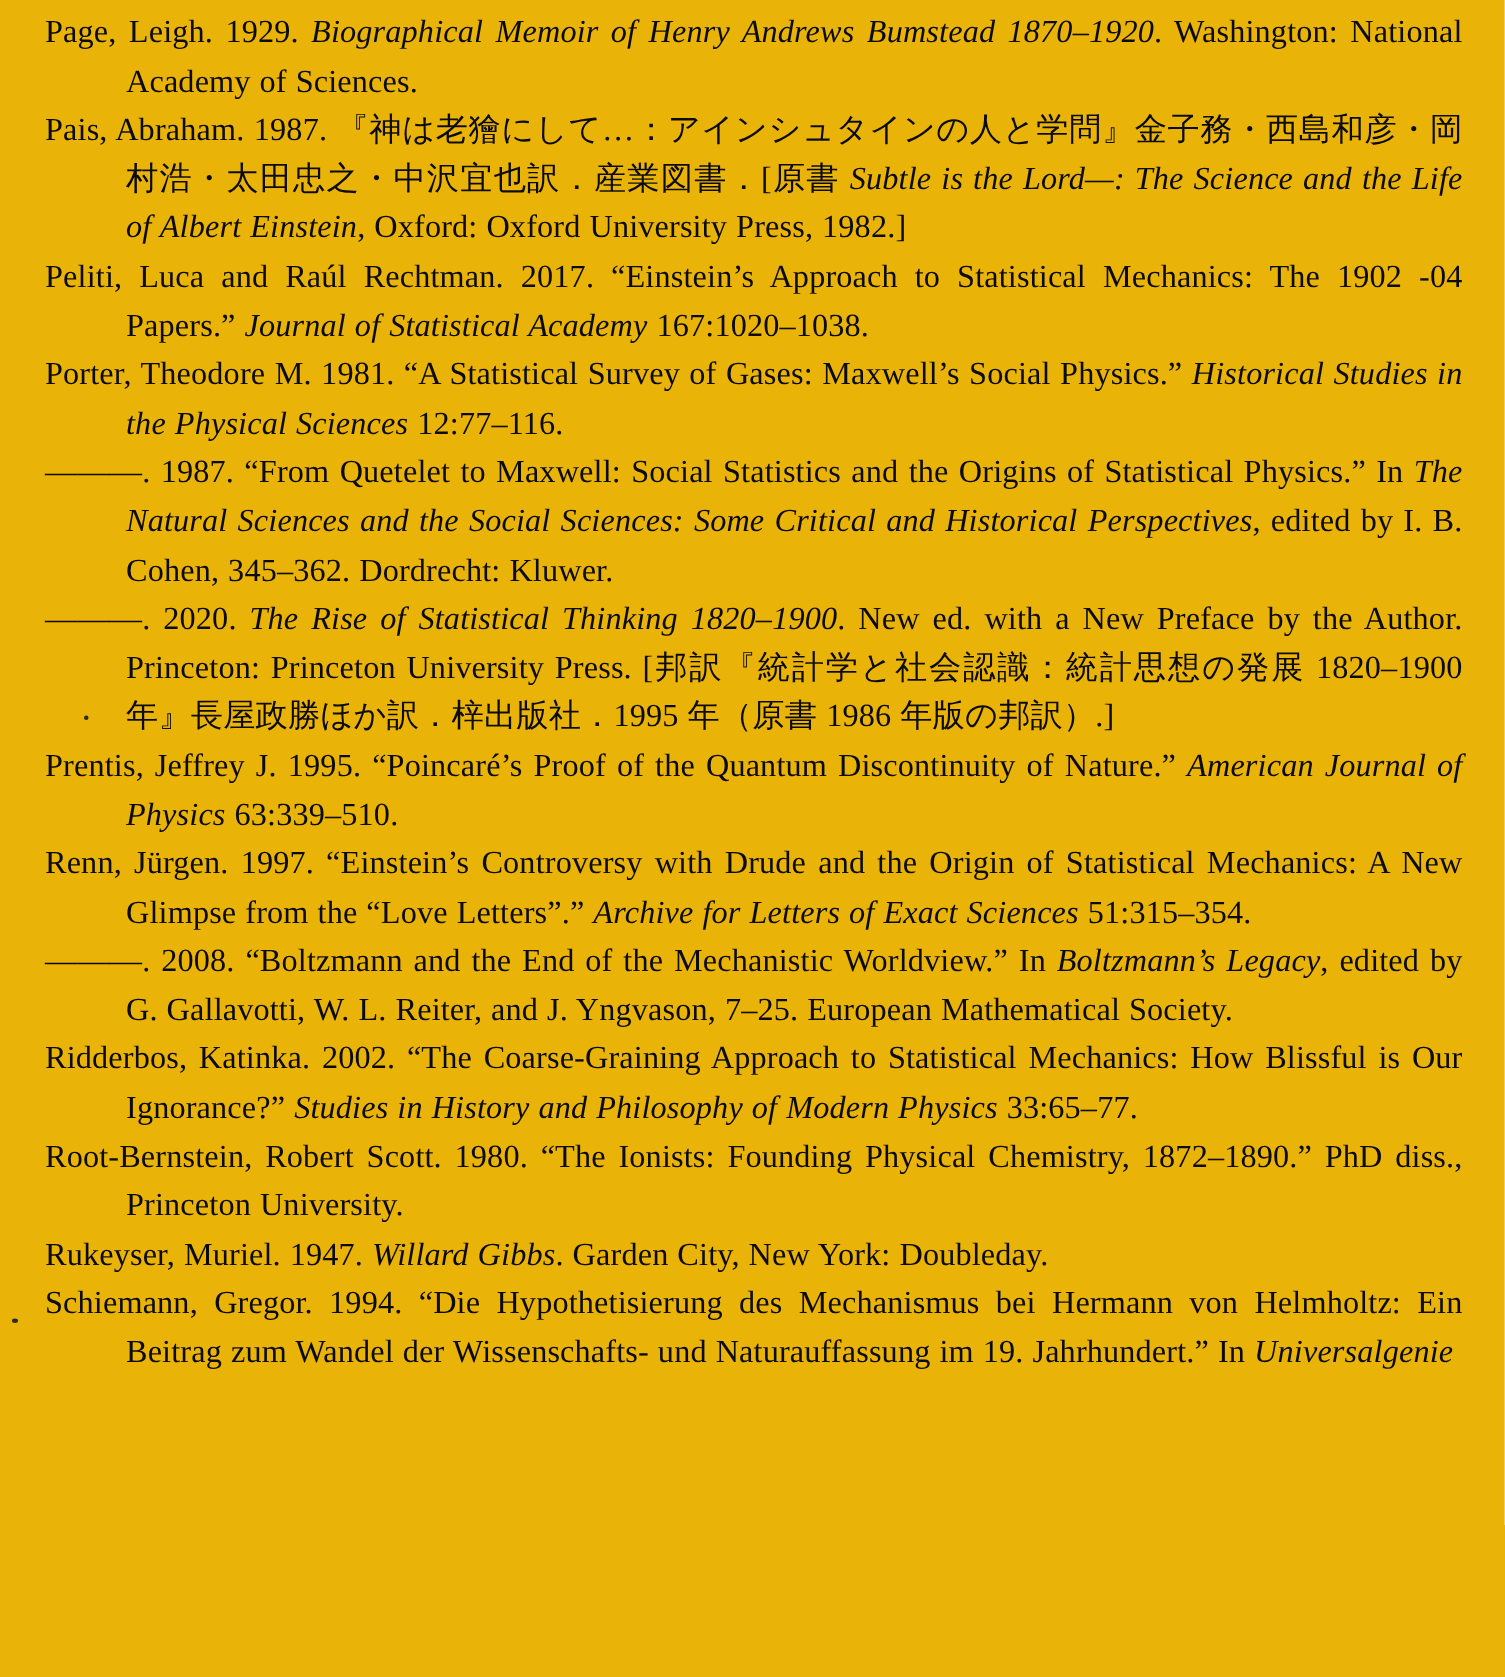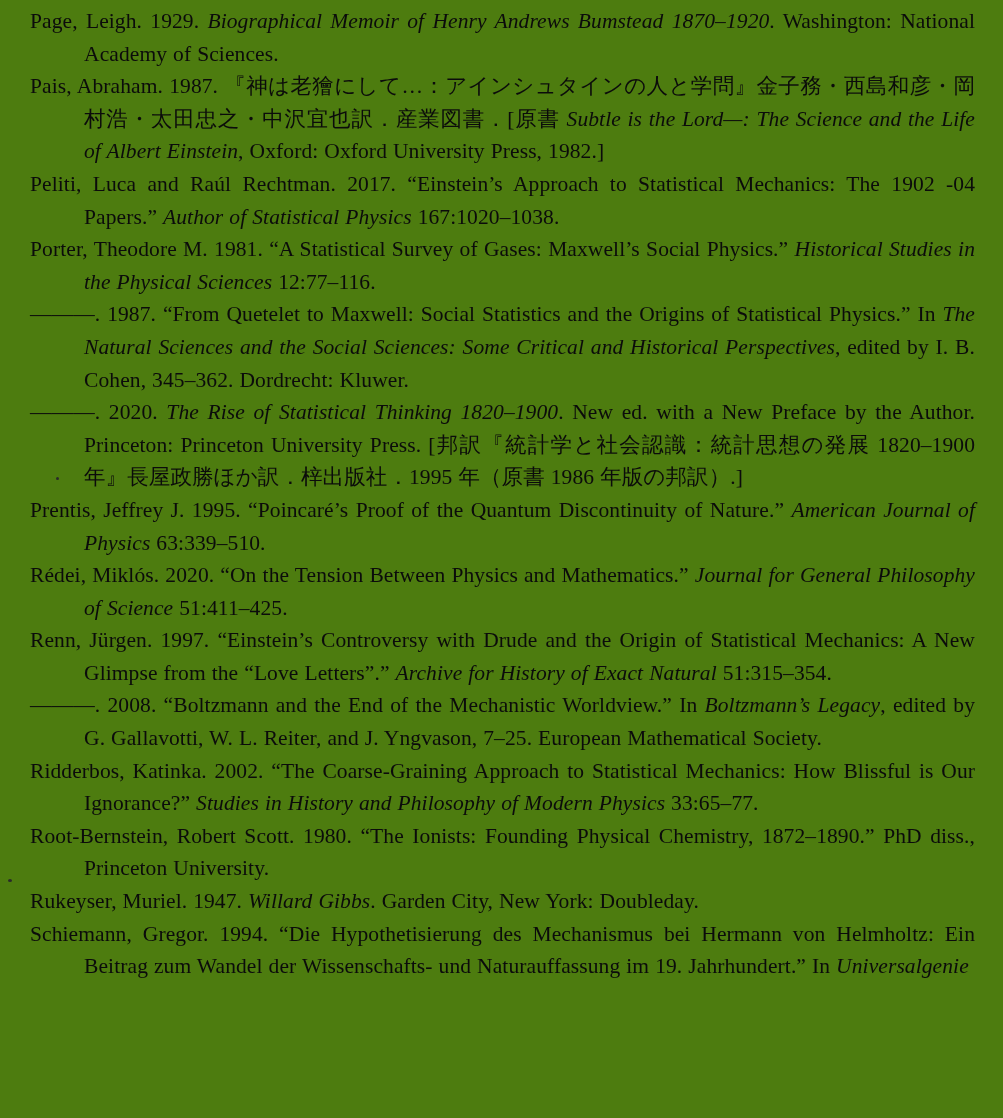--- a/index.html
+++ b/index.html
@@ -11,21 +11,21 @@
     width: 1003px;
     height: 1118px;
     overflow: hidden;
     position: relative;
   }
   .page {
     box-sizing: border-box;
     width: 1003px;
     height: 1118px;
     padding: 5px 16px 0 30px;
-    background: #4d7c0f;
+    background: #eab308;
   }
   .bib-list {
     width: 945px;
   }
   .entry {
     margin: 0;
     font-family: "Liberation Serif", "DejaVu Serif", serif;
     font-size: 21.5px;
     line-height: 32.6px;
     color: #0b0b0b;
@@ -50,27 +50,26 @@
   .speck-1 { left: 8px;  top: 879px; width: 4px; height: 3px; }
   .speck-2 { left: 56px; top: 477px; width: 3px; height: 3px; }
 </style>
 </head>
 <body>
 
 <div class="page">
   <div class="bib-list">
       <p class="entry"><span class="rm">Page, Leigh. 1929. </span><span class="it">Biographical Memoir of Henry Andrews Bumstead 1870–1920</span><span class="rm">. Washington: National Academy of Sciences.</span></p>
       <p class="entry"><span class="rm">Pais, Abraham. 1987. 『神は老獪にして…：アインシュタインの人と学問』金子務・西島和彦・岡村浩・太田忠之・中沢宜也訳．産業図書．[原書 </span><span class="it">Subtle is the Lord—: The Science and the Life of Albert Einstein</span><span class="rm">, Oxford: Oxford University Press, 1982.]</span></p>
-      <p class="entry"><span class="rm">Peliti, Luca and Raúl Rechtman. 2017. “Einstein’s Approach to Statistical Mechanics: The 1902 -04 Papers.” </span><span class="it">Author of Statistical Physics</span><span class="rm"> 167:1020–1038.</span></p>
+      <p class="entry"><span class="rm">Peliti, Luca and Raúl Rechtman. 2017. “Einstein’s Approach to Statistical Mechanics: The 1902 -04 Papers.” </span><span class="it">Journal of Statistical Academy</span><span class="rm"> 167:1020–1038.</span></p>
       <p class="entry"><span class="rm">Porter, Theodore M. 1981. “A Statistical Survey of Gases: Maxwell’s Social Physics.” </span><span class="it">Historical Studies in the Physical Sciences</span><span class="rm"> 12:77–116.</span></p>
       <p class="entry"><span class="rm">———. 1987. “From Quetelet to Maxwell: Social Statistics and the Origins of Statistical Physics.” In </span><span class="it">The Natural Sciences and the Social Sciences: Some Critical and Historical Perspectives</span><span class="rm">, edited by I. B. Cohen, 345–362. Dordrecht: Kluwer.</span></p>
       <p class="entry"><span class="rm">———. 2020. </span><span class="it">The Rise of Statistical Thinking 1820–1900</span><span class="rm">. New ed. with a New Preface by the Author. Princeton: Princeton University Press. [邦訳『統計学と社会認識：統計思想の発展 1820–1900 年』長屋政勝ほか訳．梓出版社．1995 年（原書 1986 年版の邦訳）.]</span></p>
       <p class="entry"><span class="rm">Prentis, Jeffrey J. 1995. “Poincaré’s Proof of the Quantum Discontinuity of Nature.” </span><span class="it">American Journal of Physics</span><span class="rm"> 63:339–510.</span></p>
-      <p class="entry"><span class="rm">Rédei, Miklós. 2020. “On the Tension Between Physics and Mathematics.” </span><span class="it">Journal for General Philosophy of Science</span><span class="rm"> 51:411–425.</span></p>
-      <p class="entry"><span class="rm">Renn, Jürgen. 1997. “Einstein’s Controversy with Drude and the Origin of Statistical Mechanics: A New Glimpse from the “Love Letters”.” </span><span class="it">Archive for History of Exact Natural</span><span class="rm"> 51:315–354.</span></p>
+      <p class="entry"><span class="rm">Renn, Jürgen. 1997. “Einstein’s Controversy with Drude and the Origin of Statistical Mechanics: A New Glimpse from the “Love Letters”.” </span><span class="it">Archive for Letters of Exact Sciences</span><span class="rm"> 51:315–354.</span></p>
       <p class="entry"><span class="rm">———. 2008. “Boltzmann and the End of the Mechanistic Worldview.” In </span><span class="it">Boltzmann’s Legacy</span><span class="rm">, edited by G. Gallavotti, W. L. Reiter, and J. Yngvason, 7–25. European Mathematical Society.</span></p>
       <p class="entry"><span class="rm">Ridderbos, Katinka. 2002. “The Coarse-Graining Approach to Statistical Mechanics: How Blissful is Our Ignorance?” </span><span class="it">Studies in History and Philosophy of Modern Physics</span><span class="rm"> 33:65–77.</span></p>
       <p class="entry"><span class="rm">Root-Bernstein, Robert Scott. 1980. “The Ionists: Founding Physical Chemistry, 1872–1890.” PhD diss., Princeton University.</span></p>
       <p class="entry"><span class="rm">Rukeyser, Muriel. 1947. </span><span class="it">Willard Gibbs</span><span class="rm">. Garden City, New York: Doubleday.</span></p>
       <p class="entry"><span class="rm">Schiemann, Gregor. 1994. “Die Hypothetisierung des Mechanismus bei Hermann von Helmholtz: Ein Beitrag zum Wandel der Wissenschafts- und Naturauffassung im 19. Jahrhundert.” In </span><span class="it">Universalgenie</span></p>
     </div>
 </div>
 
 <span class="speck speck-1"></span>
 <span class="speck speck-2"></span>

